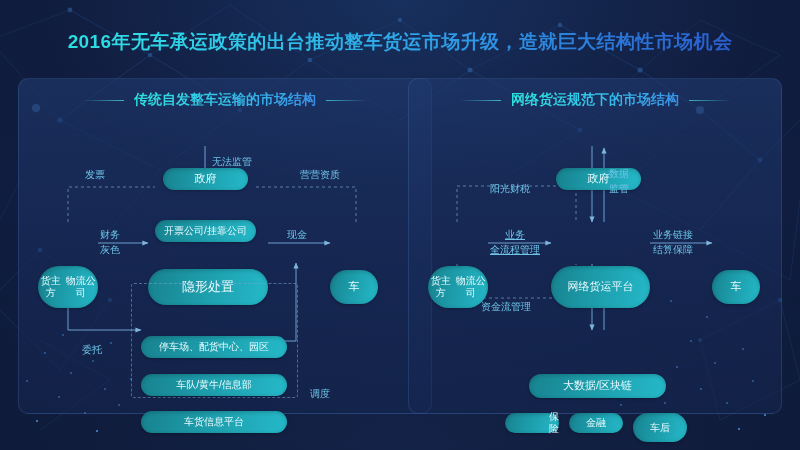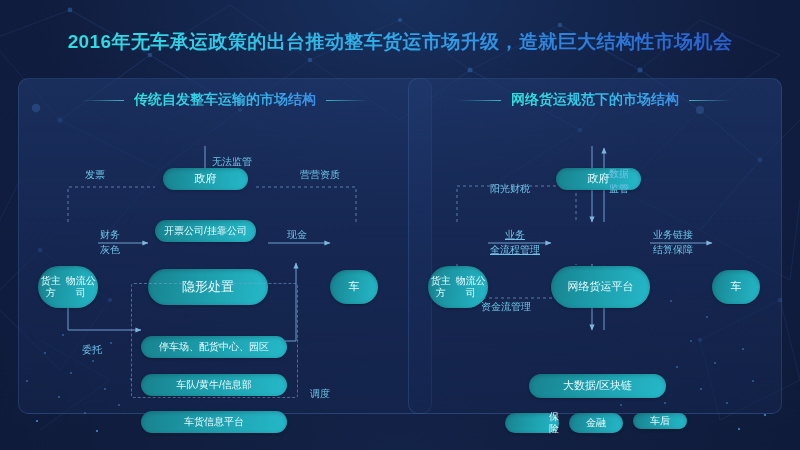--- a/index.html
+++ b/index.html
@@ -277,21 +277,21 @@
   </div>
 
   <div class="node md" style="left:551px;top:222px;width:99px;height:42px;">网络货运平台</div>
 
   <div class="node md" style="left:712px;top:226px;width:48px;height:34px;">车</div>
 
   <div class="node md" style="left:529px;top:330px;width:137px;height:24px;">大数据/区块链</div>
 
   <div class="node sm" style="left:505px;top:369px;width:54px;height:20px;padding-left:44px;">保险</div>
   <div class="node sm" style="left:569px;top:369px;width:54px;height:20px;">金融</div>
-  <div class="node sm" style="left:633px;top:369px;width:54px;height:16px;">车后</div>
+  <div class="node sm" style="left:633px;top:369px;width:54px;height:29px;">车后</div>
 
   <div class="lab two" style="left:609px;top:167px;">
     <div>数据</div>
     <div>监管</div>
   </div>
   <div class="lab" style="left:490px;top:182px;">阳光财税</div>
   <div class="lab two" style="left:490px;top:228px;text-decoration:underline;">
     <div>业务</div>
     <div>全流程管理</div>
   </div>

